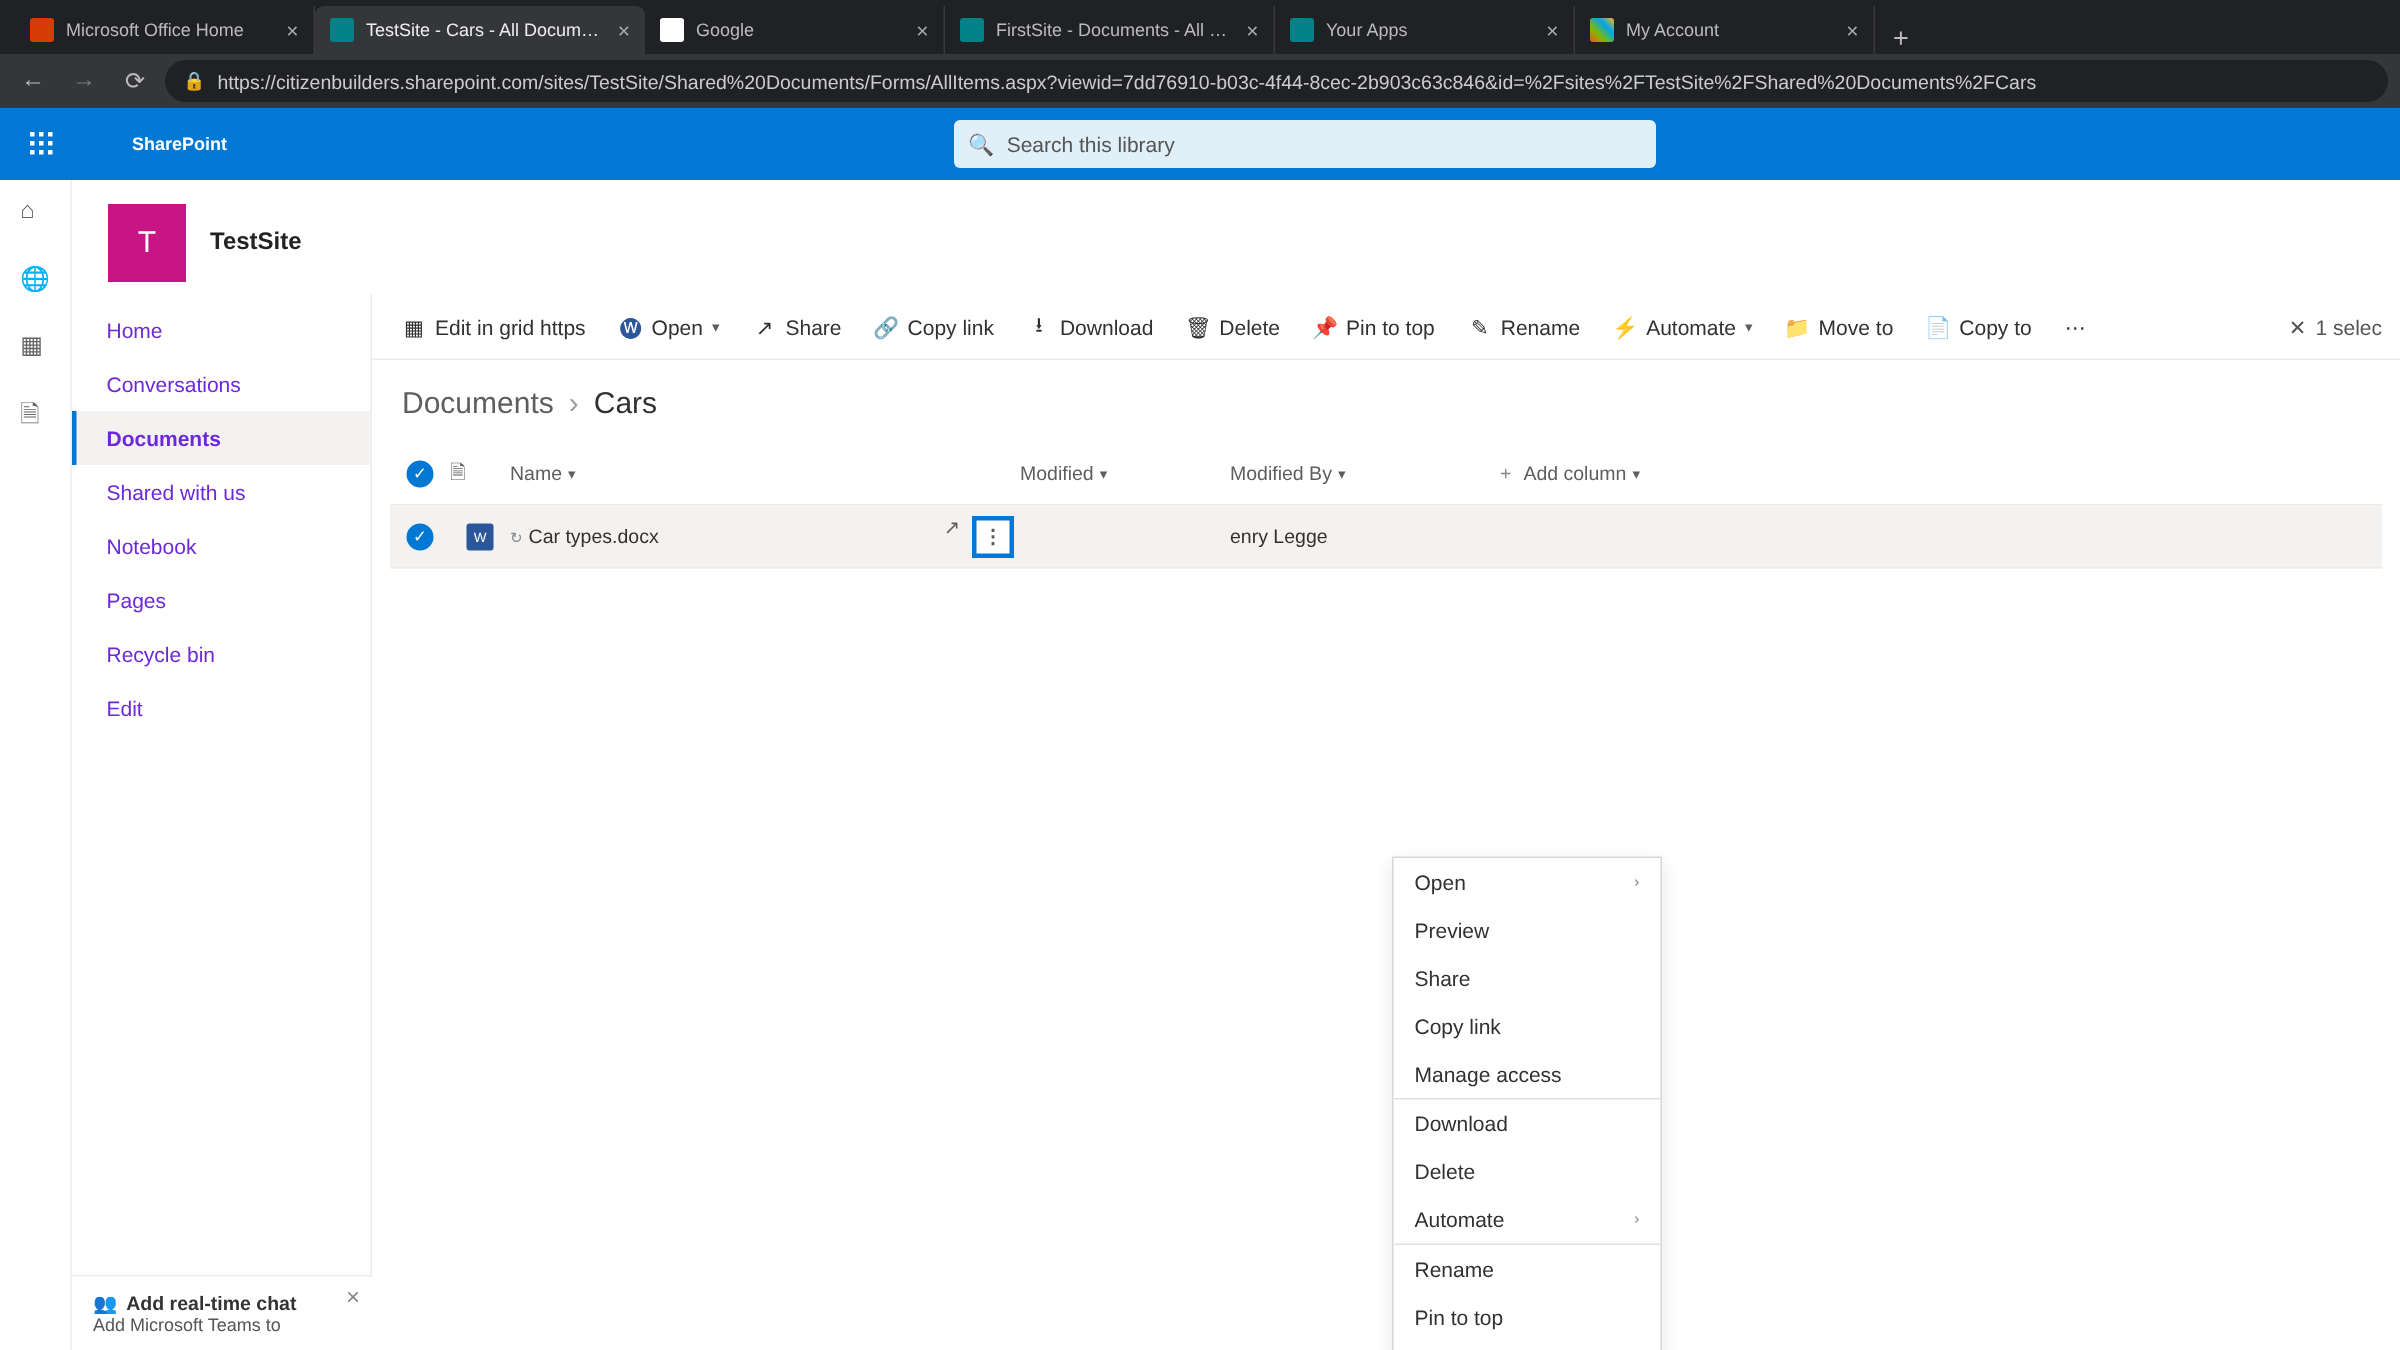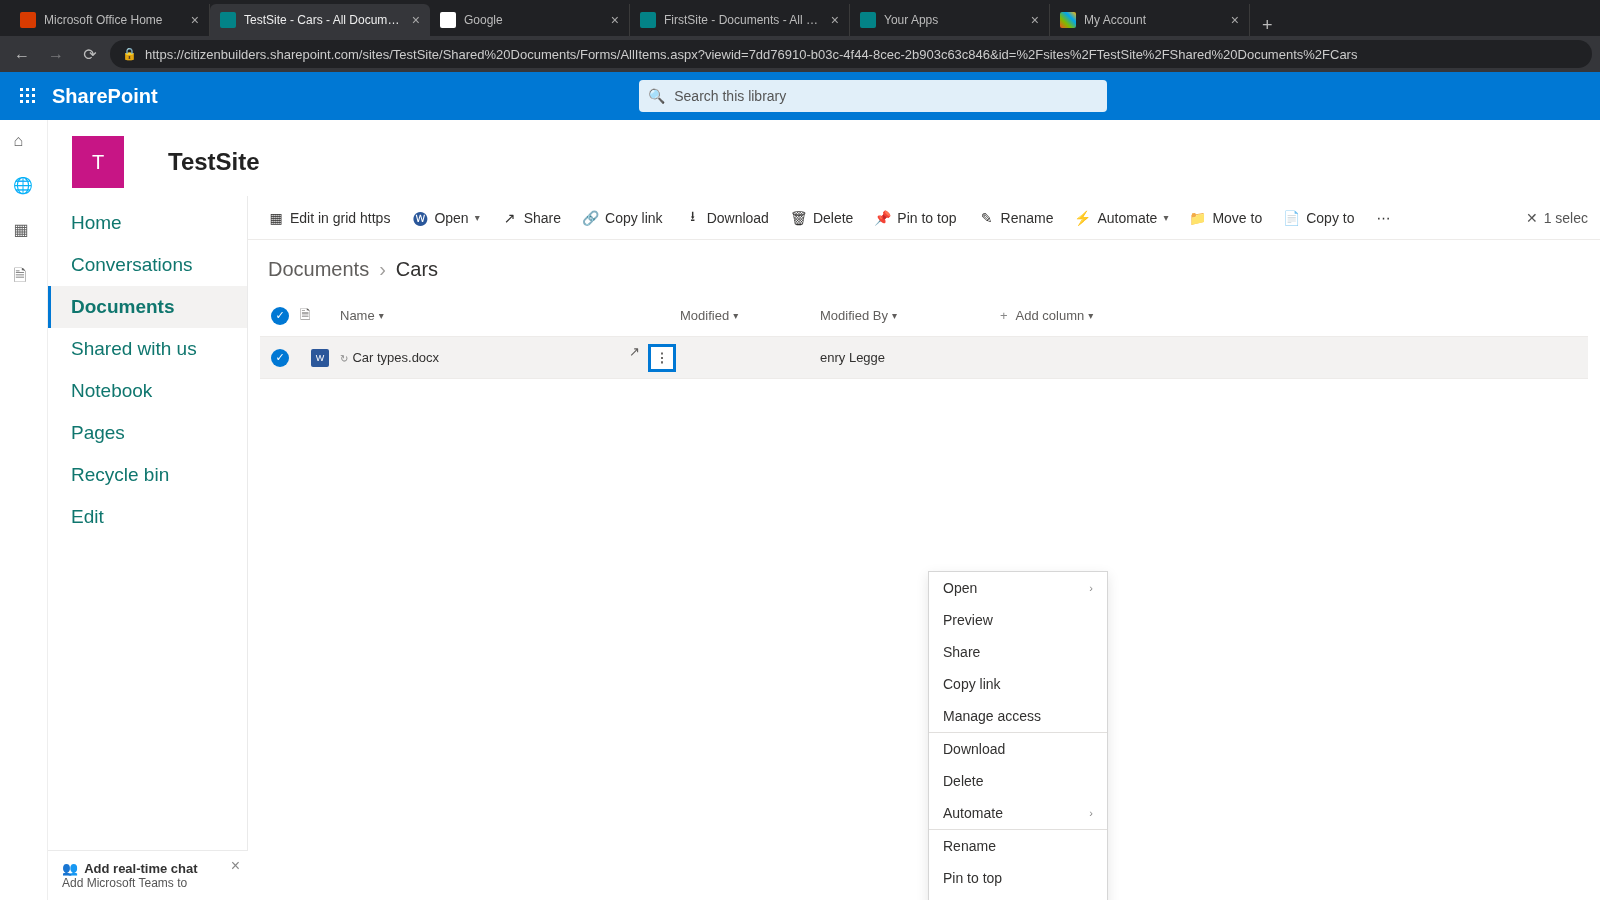--- a/index.html
+++ b/index.html
@@ -16,37 +16,37 @@
 
 .addr-bar { background: #35363a; height: 36px; display: flex; align-items: center; padding: 0 8px; gap: 6px; }
 .nav-btn { width: 28px; height: 28px; display: flex; align-items: center; justify-content: center; color: #bbb; border-radius: 50%; font-size: 16px;}
 .url-box { flex: 1; background: #202124; border-radius: 16px; height: 28px; display: flex; align-items: center; padding: 0 12px; color: #ccc; font-size: 13px; gap: 8px; }
 .lock-icon { font-size: 12px; }
 
 
 .sp-header { background: #0078d4; height: 48px; display: flex; align-items: center; padding: 0 12px; color: #fff; }
 .waffle { width: 32px; height: 32px; display: flex; align-items: center; justify-content: center; font-size: 16px; margin-right: 8px;}
 .waffle svg { fill: #fff; }
-.sp-brand { font-size: 20px; font-weight: 600; }
+.sp-brand { font-size: 12px; font-weight: 600; margin-left: 36px; }
 .sp-search-wrap { flex: 1; display: flex; justify-content: center; }
 .sp-search { width: 468px; height: 32px; background: #e1eff9; border-radius: 4px; display: flex; align-items: center; padding: 0 10px; color: #555; font-size: 14px; gap: 8px;}
 
 
 .sp-body { display: flex; height: calc(900px - 36px - 36px - 48px); }
 .left-rail { width: 48px; background: #fff; border-right: 1px solid #eee; display: flex; flex-direction: column; align-items: center; padding-top: 12px; gap: 24px; color: #666; }
 .left-rail .rail-icon { width: 20px; height: 20px; }
 
 .site-area { flex: 1; display: flex; flex-direction: column; }
 .site-header { display: flex; align-items: center; padding: 16px 24px 8px; gap: 16px; }
 .site-logo { width: 52px; height: 52px; background: #c71585; color: #fff; display: flex; align-items: center; justify-content: center; font-size: 20px; font-weight: 400;}
-.site-title { font-size: 24px; font-weight: 600; color: #222; margin-left: 28px; }
+.site-title { font-size: 16px; font-weight: 600; color: #222; }
 
 .site-main { display: flex; flex: 1; position: relative;}
 .site-nav { width: 200px; border-right: 1px solid #eaeaea; padding-top: 6px; position: relative;}
-.nav-item { padding: 10px 20px; font-size: 19px; color: #0f766e; cursor: pointer; border-left: 3px solid transparent;}
+.nav-item { padding: 10px 20px; font-size: 14px; color: #6d28d9; cursor: pointer; border-left: 3px solid transparent;}
 .nav-item.active { font-weight: 600; border-left: 3px solid #0078d4; background: #f3f2f1; }
 
 .content { flex: 1; padding: 0; position: relative; }
 
 .cmd-bar { display: flex; align-items: center; height: 44px; padding: 0 12px; gap: 6px; border-bottom: 1px solid #edebe9; font-size: 14px; color: #323130;}
 .cmd-btn { display: flex; align-items: center; gap: 6px; padding: 6px 8px; cursor: pointer; border-radius: 2px;}
 .cmd-icon { width: 16px; height: 16px; display: inline-flex; align-items: center; justify-content: center; }
 .cmd-spacer { flex: 1; }
 .sel-count { display: flex; align-items: center; gap: 6px; color: #555; }
 

